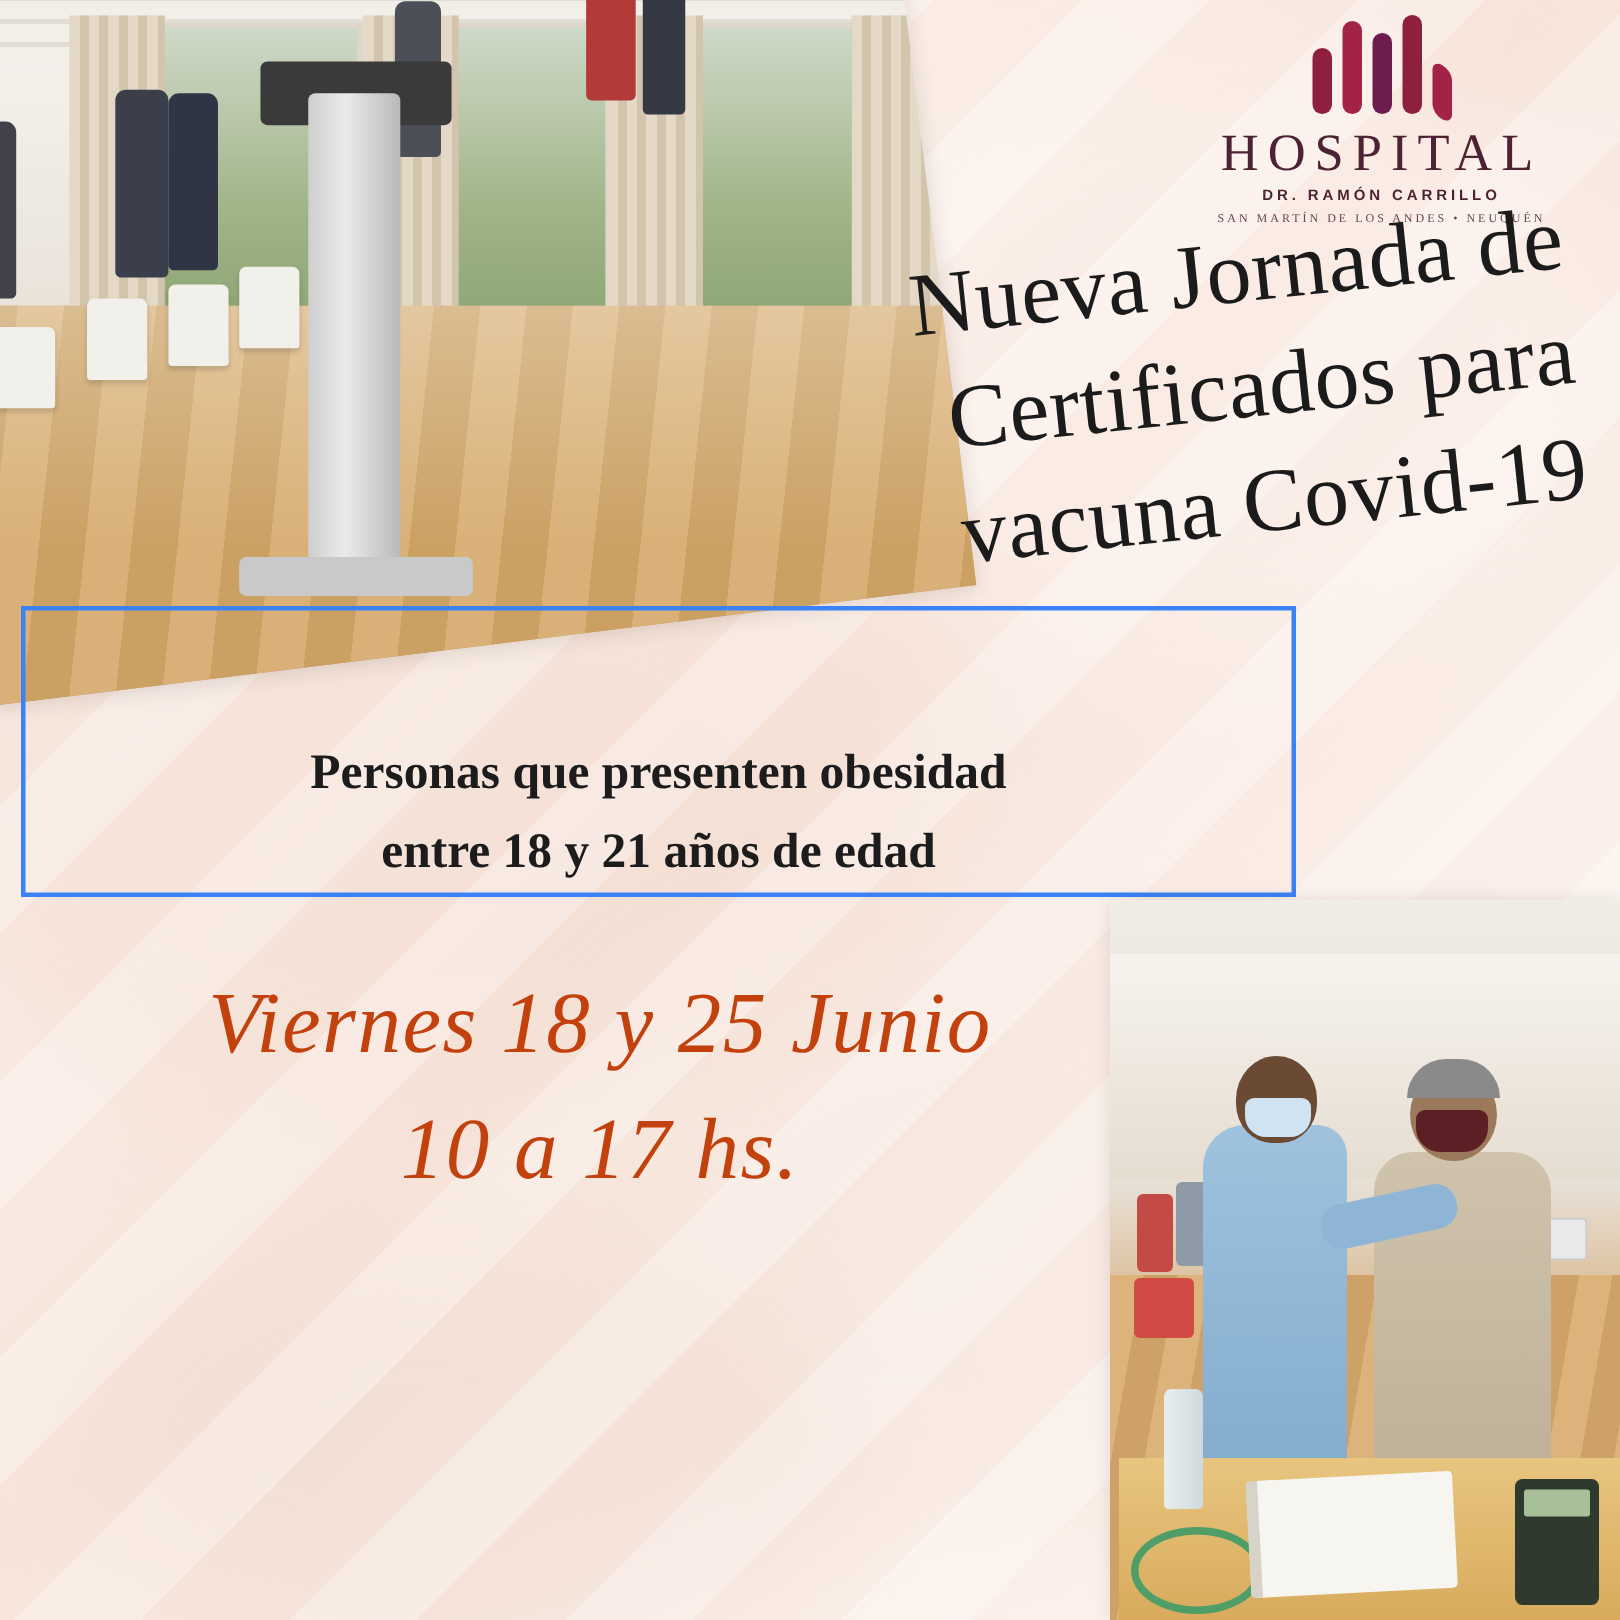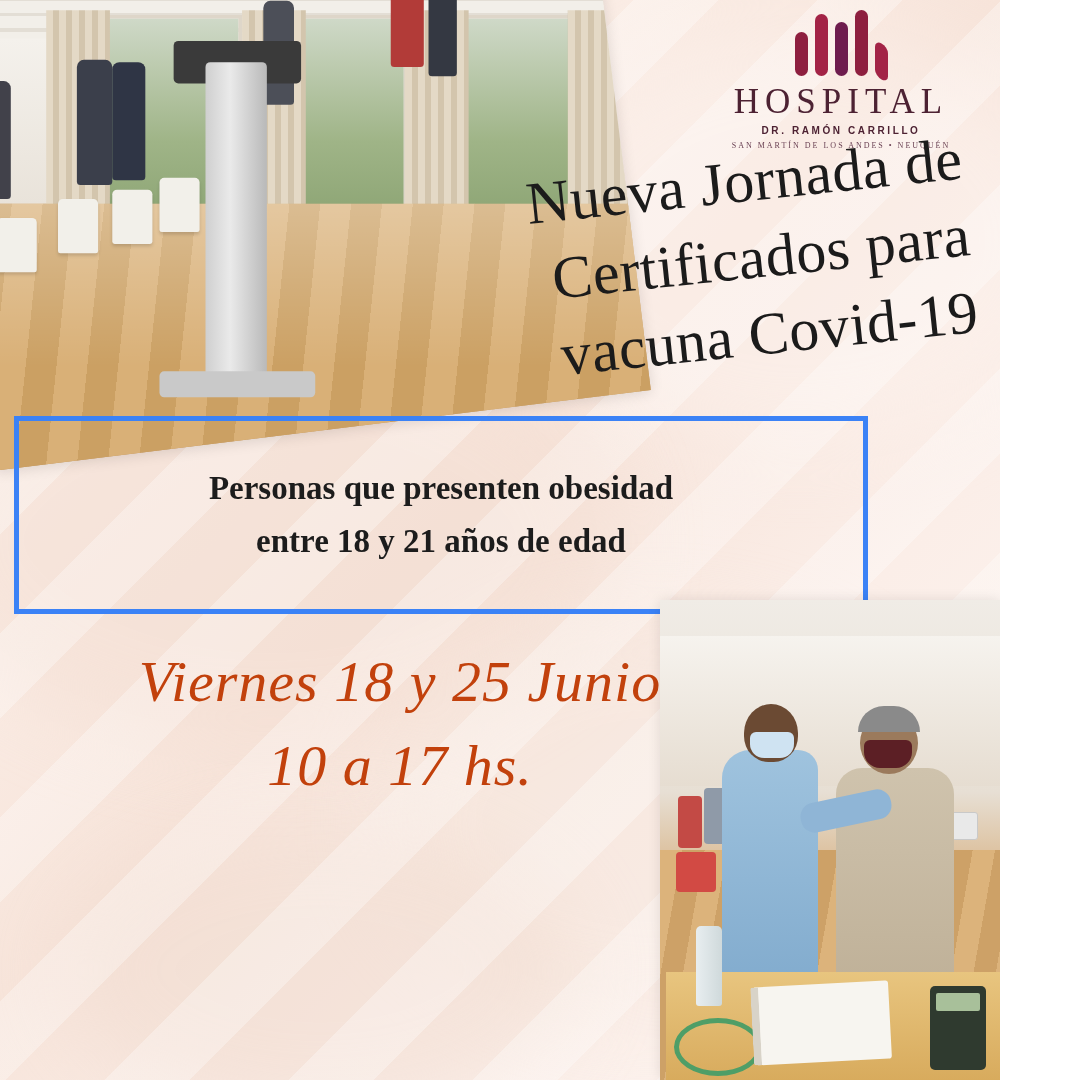--- a/index.html
+++ b/index.html
@@ -2,21 +2,21 @@
 <html><head>
 <meta charset="utf-8">
 <style>
   html, body {
     margin: 0;
     padding: 0;
     background: #ffffff;
   }
   #poster {
     position: relative;
-    width: 1000px;
+    width: 1080px;
     height: 1080px;
     overflow: hidden;
     font-family: "Liberation Serif", serif;
     background: #fdf3ee;
   }
 
   
   .bg-base {
     position: absolute;
     inset: 0;
@@ -276,26 +276,26 @@
     transform: rotate(-6deg);
     transform-origin: right center;
     letter-spacing: 0.5px;
   }
   .headline div { white-space: nowrap; }
 
   
   .criteria-box {
     position: absolute;
     left: 14px;
-    top: 416px;
+    top: 404px;
     width: 844px;
     height: 188px;
-    border: 5px solid #3b82f6;
+    border: 3px solid #3b82f6;
     display: flex;
-    align-items: center;
+    align-items: flex-end;
     justify-content: center;
   }
   .criteria-inner {
     text-align: center;
     font-family: "Liberation Serif", serif;
     font-weight: bold;
     font-size: 33px;
     line-height: 1.6;
     color: #1c1c1c;
   }

